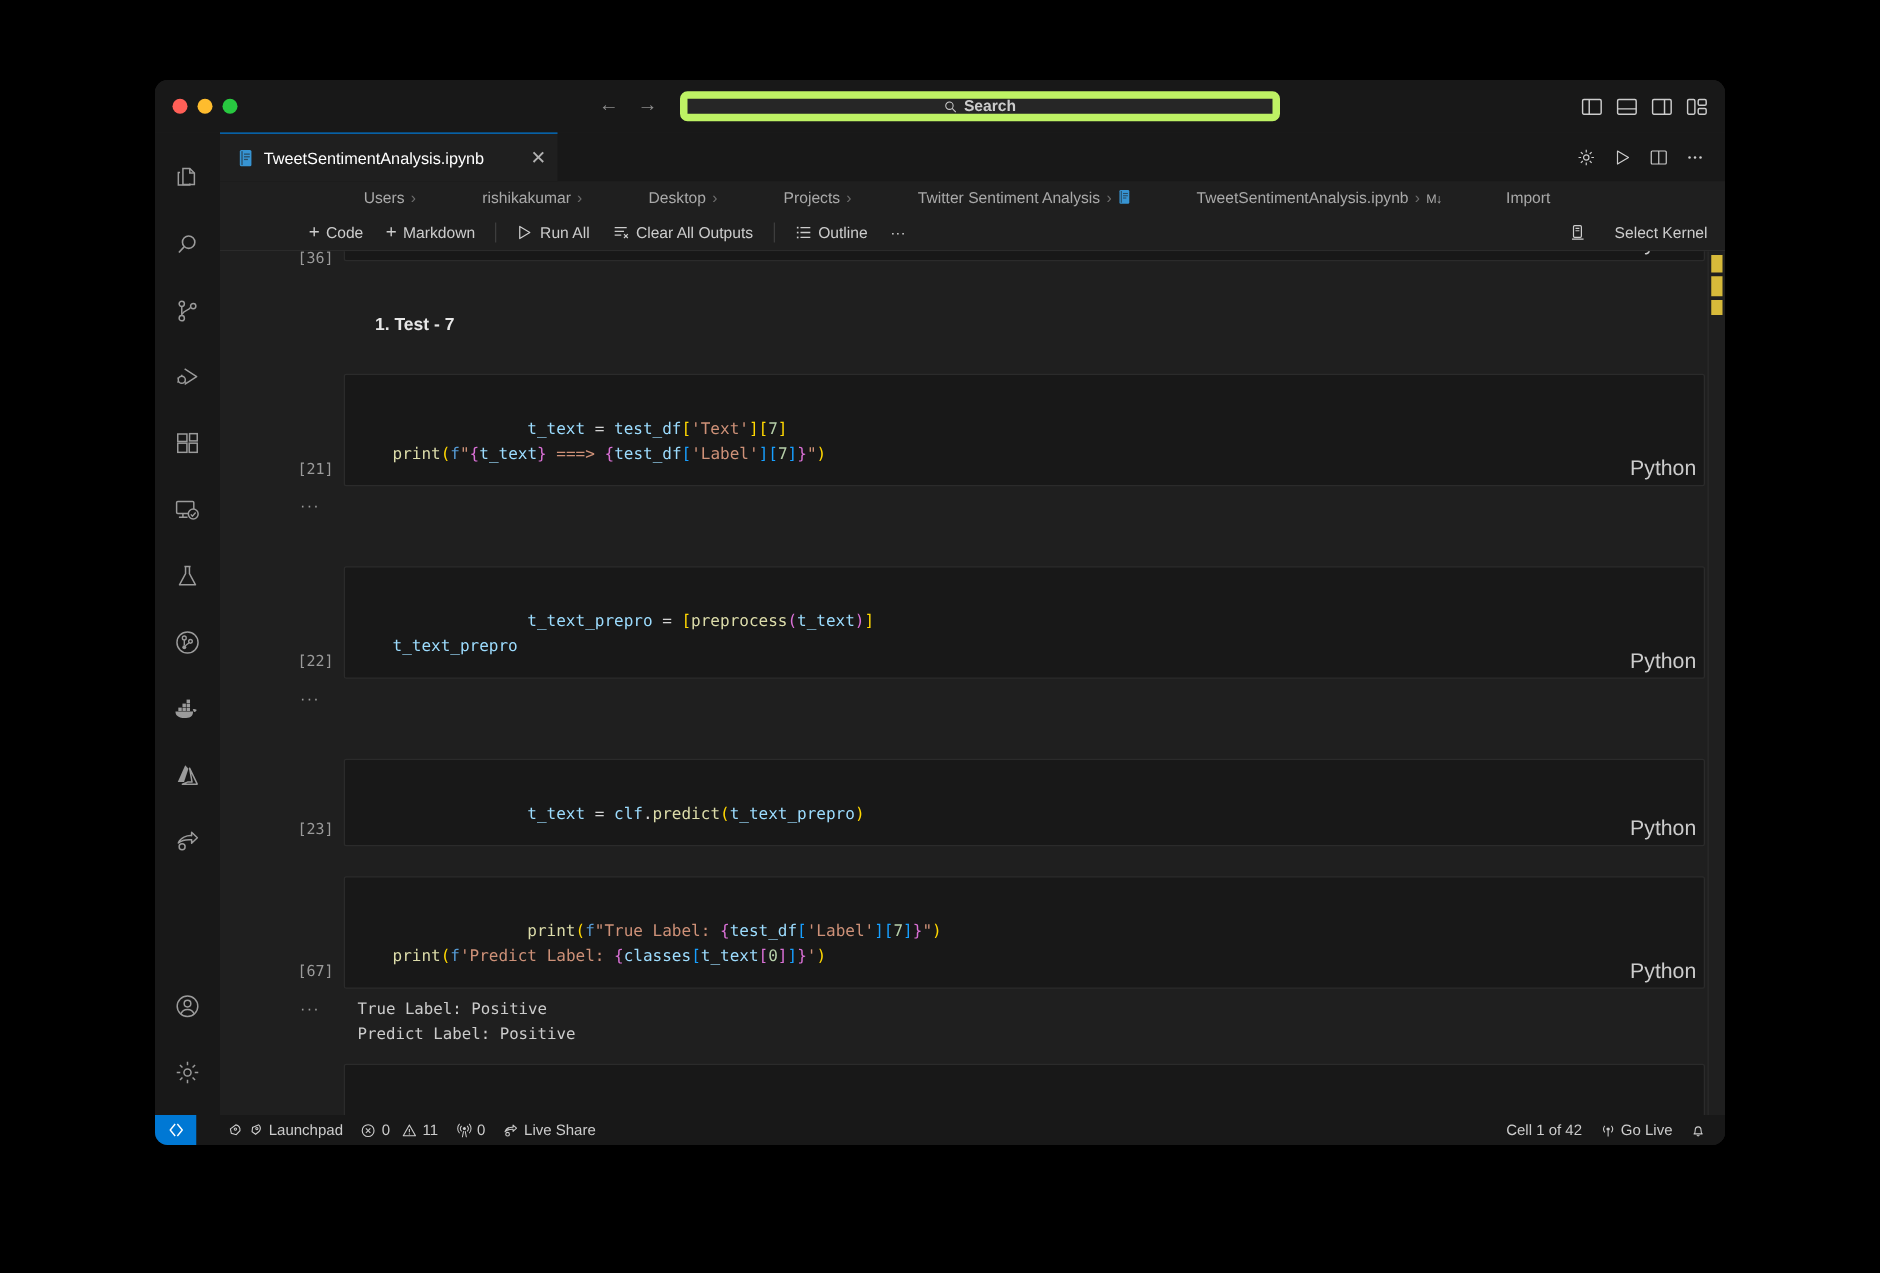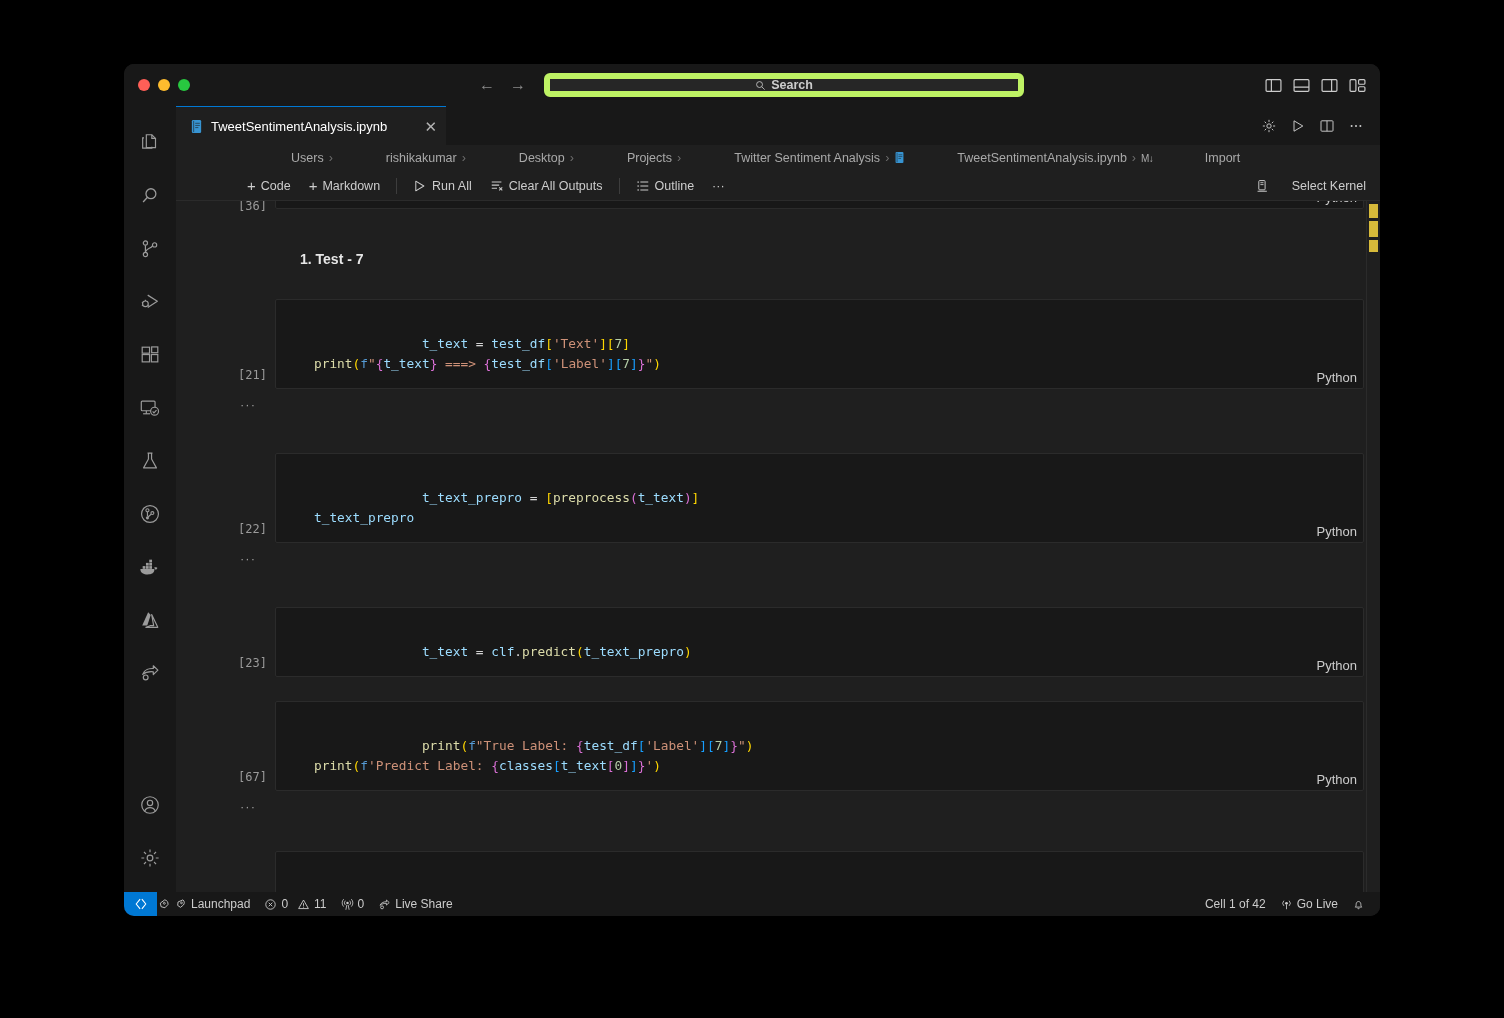--- a/index.html
+++ b/index.html
@@ -174,21 +174,21 @@
   }
   .cell .code {
     font-family: "DejaVu Sans Mono", monospace;
     font-size: 12.8px; line-height: 20px;
     padding: 14px 0 14px 38px;
     white-space: pre;
     color: #cccccc;
   }
   .langbadge {
     position: absolute; right: 6px; bottom: 3px;
-    font-size: 13px; color: #cccccc;
+    font-size: 17px; color: #cccccc;
   }
 
   .mdcell {
     position: absolute; left: 124px;
     color: #e7e7e7; font-size: 14px; font-weight: 700;
   }
 
   .outline {
     position: absolute; left: 110px; right: 16px;
     font-family: "DejaVu Sans Mono", monospace;
@@ -571,41 +571,43 @@
           <div class="cell" style="top:500px;height:90px">
             <div class="code">
               <span class="t-fn">print</span><span class="t-br1">(</span><span class="t-ph">f</span><span class="t-str">"True Label: </span><span class="t-br2">{</span><span class="t-var">test_df</span><span class="t-br3">[</span><span class="t-str">'Label'</span><span class="t-br3">]</span><span class="t-br3">[</span><span class="t-num">7</span><span class="t-br3">]</span><span class="t-br2">}</span><span class="t-str">"</span><span class="t-br1">)</span>
 <span class="t-fn">print</span><span class="t-br1">(</span><span class="t-ph">f</span><span class="t-str">'Predict Label: </span><span class="t-br2">{</span><span class="t-var">classes</span><span class="t-br3">[</span><span class="t-var">t_text</span><span class="t-br2">[</span><span class="t-num">0</span><span class="t-br2">]</span><span class="t-br3">]</span><span class="t-br2">}</span><span class="t-str">'</span><span class="t-br1">)</span>
             </div>
             <div class="langbadge">Python</div>
           </div>
           <div class="runlabel" style="top:569px">[67]</div>
 
           <div class="dots" style="top:598px">···</div>
+          <div class="outline" style="top:596px">True Label: Positive
+Predict Label: Positive</div>
 
           <div class="cell" style="top:650px;height:80px"></div>
         </div>
 
         <div id="ruler">
           <div class="rmark" style="top:3px;height:14px"></div>
           <div class="rmark" style="top:20px;height:16px"></div>
           <div class="rmark" style="top:39px;height:12px"></div>
         </div>
       </div>
     </div>
   </div>
 
   <div id="statusbar">
     <div id="remotebtn">
       <svg width="14" height="14" viewBox="0 0 16 16">
         <path d="M7 2.5 2.5 8 7 13.5M9 2.5 13.5 8 9 13.5" fill="none" stroke="#ffffff" stroke-width="1.3" stroke-linejoin="round"></path>
       </svg>
     </div>
 
-    <div class="sbitem" style="padding-left:0">
+    <div class="sbitem" style="padding-left:24px">
       <svg class="sbi" viewBox="0 0 16 16">
         <path d="M9.5 2.3c2.8.4 4.4 3 4 5.7L9.8 12 5 10.7 4.1 6.3z" fill="none" stroke="#cccccc" stroke-width="1.1"></path>
         <circle cx="9" cy="6.5" r="1.2" fill="none" stroke="#cccccc" stroke-width="1"></circle>
       </svg>
       <svg class="sbi" viewBox="0 0 16 16">
         <path d="M11 2.3c2 1.5 2.2 4.3.6 6.3L8 11.5 4.5 9.1 5 4.9z" fill="none" stroke="#cccccc" stroke-width="1.1"></path>
         <circle cx="9.2" cy="6" r="1.1" fill="none" stroke="#cccccc" stroke-width="1"></circle>
       </svg>
       <span>Launchpad</span>
     </div>

